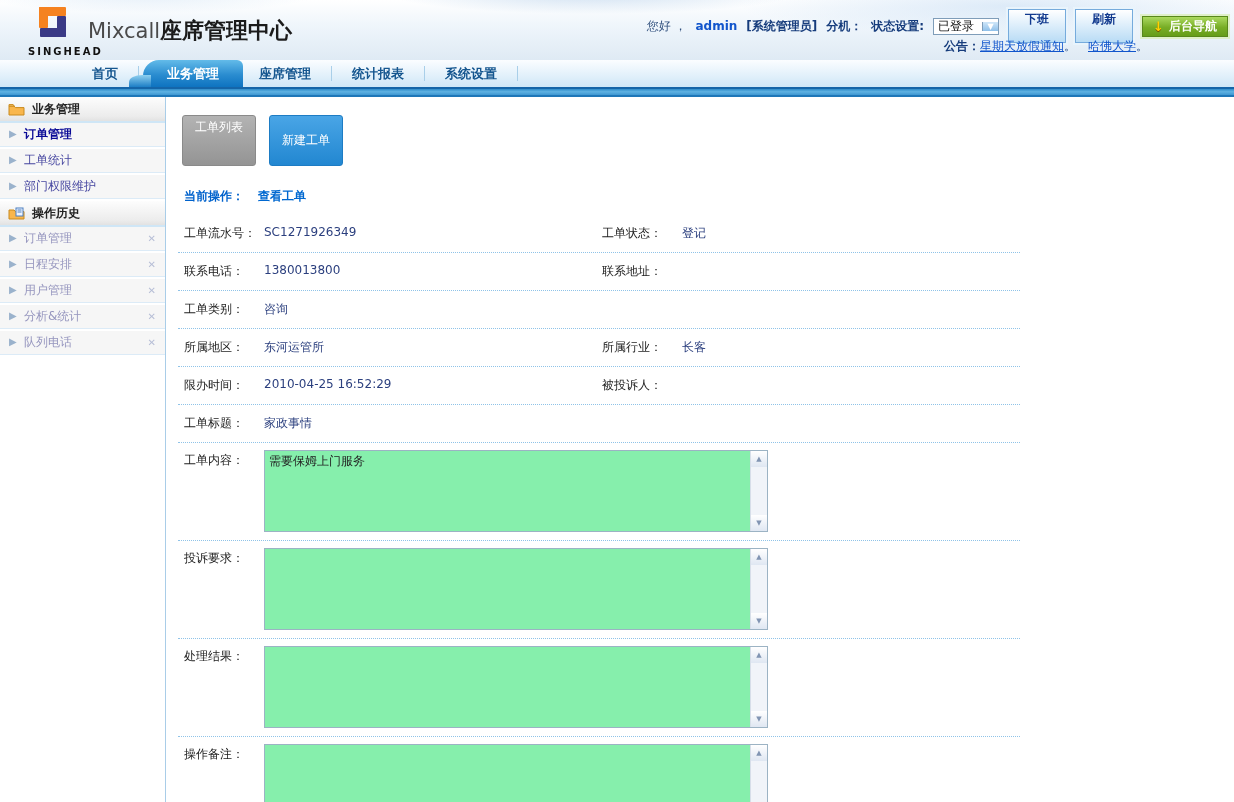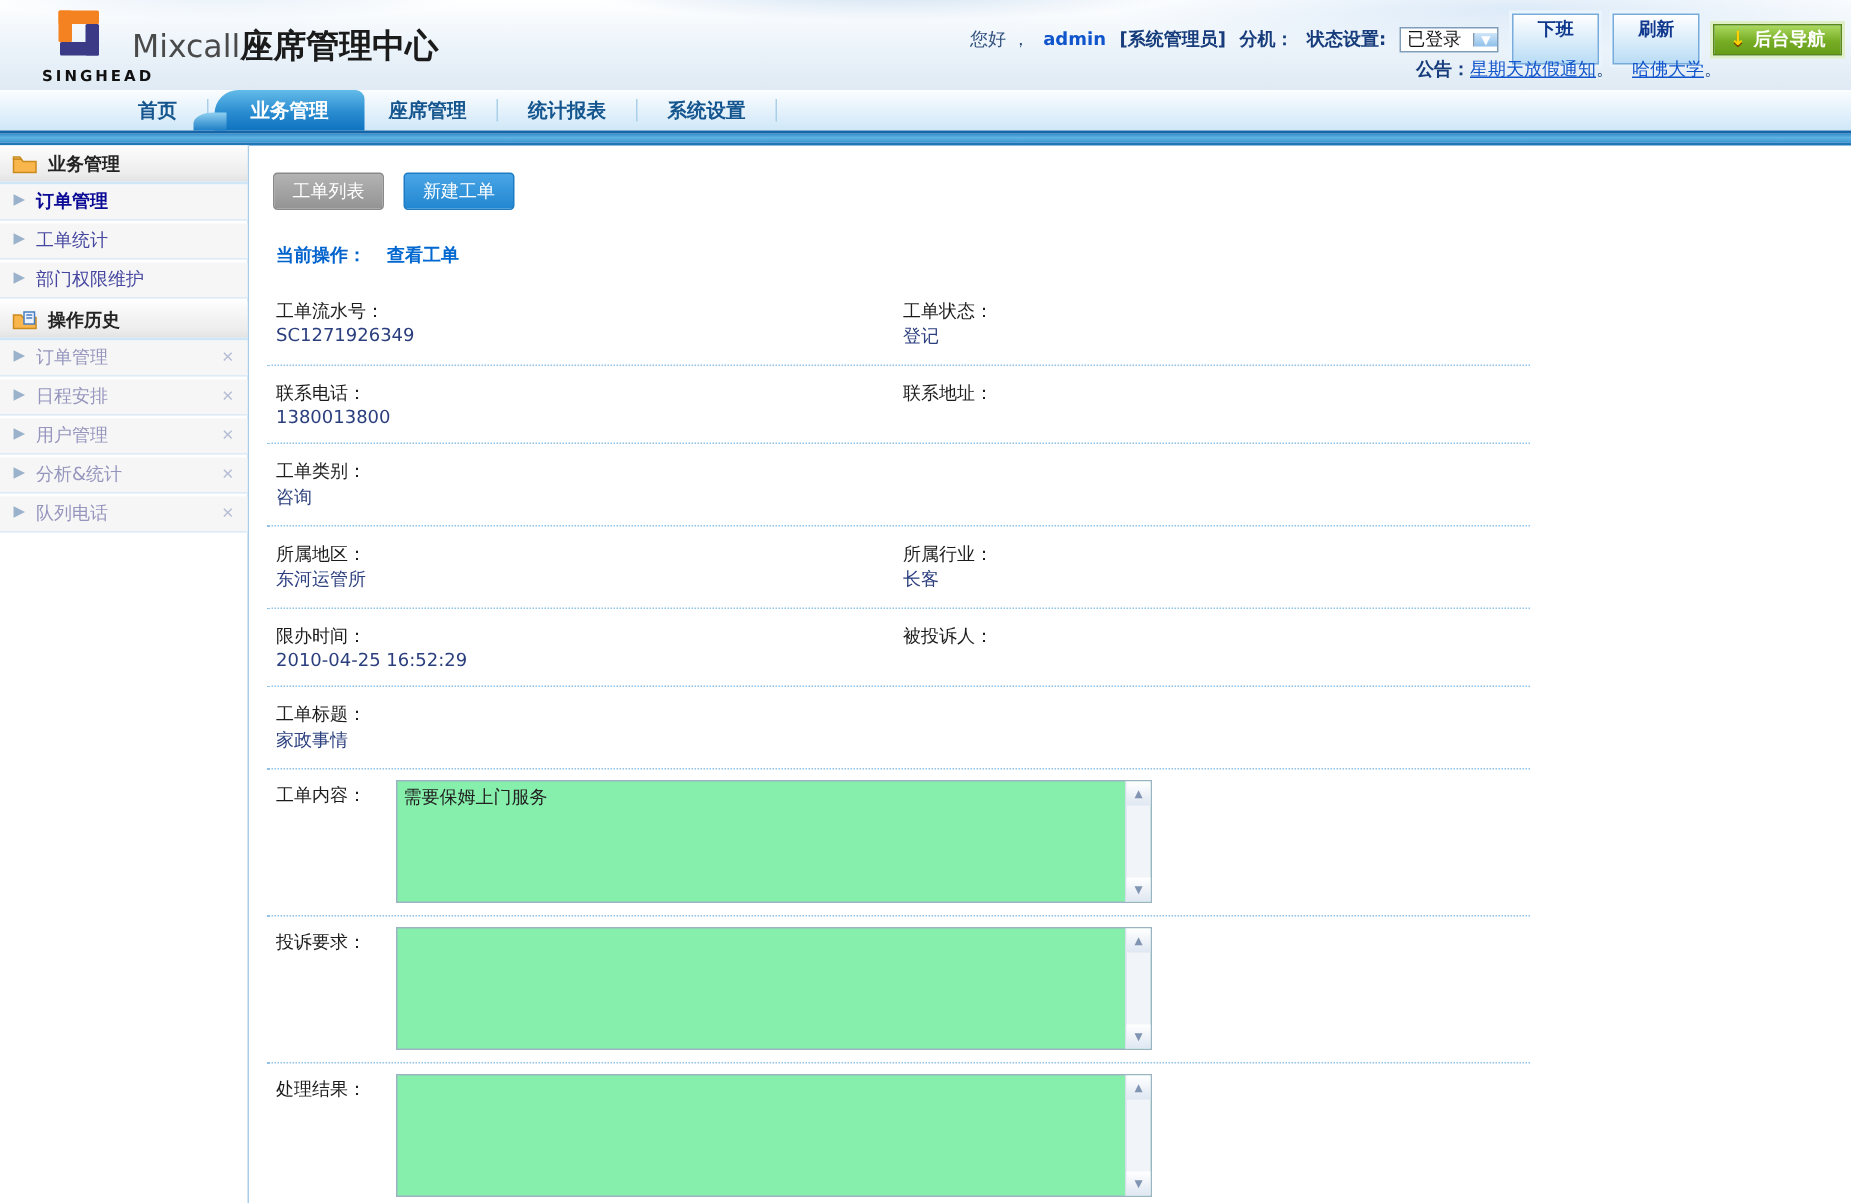--- a/index.html
+++ b/index.html
@@ -112,30 +112,30 @@
   .side-item.hist { color:#9595bе; color:#9595be; }
   .side-item .close-x { position:absolute; right:9px; color:#b6bed6; font-size:10px; cursor:pointer; }
 
   
   .toolbar { display:flex; gap:13px; margin:4px 0 22px 4px; }
   .btn-gray {
     padding:3px 12px; border-radius:3px; color:#fff; cursor:pointer;
     border:1px solid #8a8a8a; background:linear-gradient(180deg,#b3b3b3,#949494);
   }
   .btn-blue {
-    padding:3px 12px; border-radius:3px; color:#fff; cursor:pointer;
+    padding:16px 12px; border-radius:3px; color:#fff; cursor:pointer;
     border:1px solid #1d7cc4; background:linear-gradient(180deg,#49a5e6,#2287d1);
   }
   .current { margin:0 0 10px 6px; font-weight:bold; color:#0062cc; }
   .current .cur-val { margin-left:14px; color:#0068d0;text-align:center; }
 
   
   .form { width:842px; }
   .frow { display:flex; border-bottom:1px dotted #8fc3e8; padding:10px 0 10px 6px; }
-  .fcell { display:flex; width:418px;flex-direction:column; }
+  .fcell { display:flex; width:418px; }
   .flabel { width:80px; color:#1c1c1c; flex:none; }
   .fvalue { color:#2b3f7e; }
   .trow { display:flex; border-bottom:1px dotted #8fc3e8; padding:7px 0 8px 6px; }
   .tlabel { width:80px; color:#1c1c1c; flex:none; padding-top:2px; }
   .ta-wrap { position:relative; width:504px; height:82px; border:1px solid #9cb3c4; background:#86efac; }
   .ta-wrap textarea {
     position:absolute; left:0; top:0; width:calc(100% - 17px); height:100%;
     border:none; outline:none; resize:none; padding:2px 4px;
     font-family:"DejaVu Sans","Liberation Sans",sans-serif; font-size:12px; color:#222;
     background:transparent;

